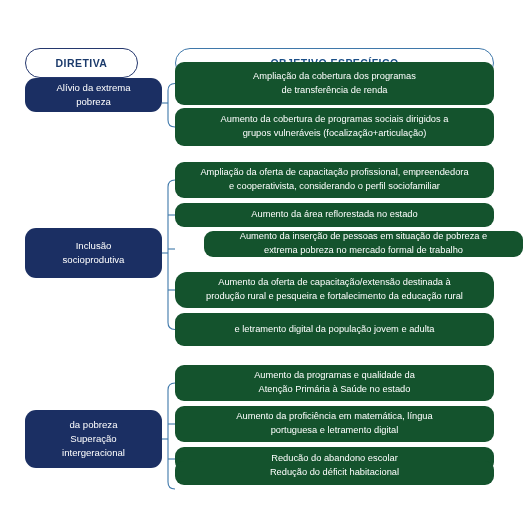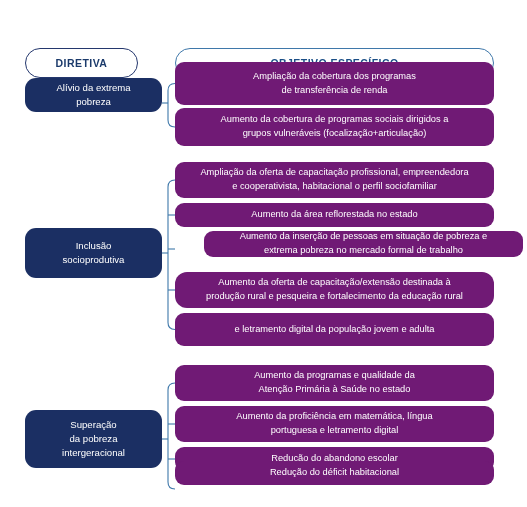--- a/index.html
+++ b/index.html
@@ -90,21 +90,21 @@
   .directive .dir-line {
     display: block;
   }
 
   
   .objective {
     position: absolute;
     left: 175px;
     width: 319px;
     box-sizing: border-box;
-    background: #701a75;
+    background: #14532d;
     border-radius: 9px;
     color: #ffffff;
     font-size: 9.3px;
     line-height: 1.5;
     text-align: center;
     display: flex;
     align-items: center;
     justify-content: center;
     padding: 9px 10px;
   }
@@ -172,21 +172,21 @@
       <div class="group" style="top: 0px; height: 507px;">
         <div class="directive" style="top: 228px; height: 50px;">
           <div class="dir-lines">
             <span class="dir-line">Inclusão</span>
             <span class="dir-line">socioprodutiva</span>
           </div>
         </div>
         <div class="objective" style="top: 162px; height: 36px;">
           <div class="obj-lines">
             <span class="obj-line">Ampliação da oferta de capacitação profissional, empreendedora</span>
-            <span class="obj-line">e cooperativista, habitacional o perfil sociofamiliar</span>
+            <span class="obj-line">e cooperativista, considerando o perfil sociofamiliar</span>
           </div>
         </div>
         <div class="objective" style="top: 203px; height: 24px;">
           <div class="obj-lines">
             <span class="obj-line">Aumento da área reflorestada no estado</span>
           </div>
         </div>
         <div class="objective" style="top: 231px; height: 26px; margin-left: 29px;">
           <div class="obj-lines">
             <span class="obj-line">Aumento da inserção de pessoas em situação de pobreza e</span>
@@ -208,22 +208,22 @@
           <line x1="162" y1="253" x2="168" y2="253"></line>
           <path d="M 175 180 L 175 180 Q 168 180 168 187 L 168 322.5 Q 168 329.5 175 329.5 L 175 329.5"></path>
           <line x1="168" y1="215" x2="175" y2="215"></line>
           <line x1="168" y1="249" x2="175" y2="249"></line>
           <line x1="168" y1="290" x2="175" y2="290"></line>
         </svg>
       </div>
       <div class="group" style="top: 0px; height: 507px;">
         <div class="directive" style="top: 410px; height: 58px;">
           <div class="dir-lines">
+            <span class="dir-line">da pobreza</span>
             <span class="dir-line">Superação</span>
-            <span class="dir-line">da pobreza</span>
             <span class="dir-line">intergeracional</span>
           </div>
         </div>
         <div class="objective" style="top: 365px; height: 36px;">
           <div class="obj-lines">
             <span class="obj-line">Aumento da programas e qualidade da</span>
             <span class="obj-line">Atenção Primária à Saúde no estado</span>
           </div>
         </div>
         <div class="objective" style="top: 406px; height: 36px;">

